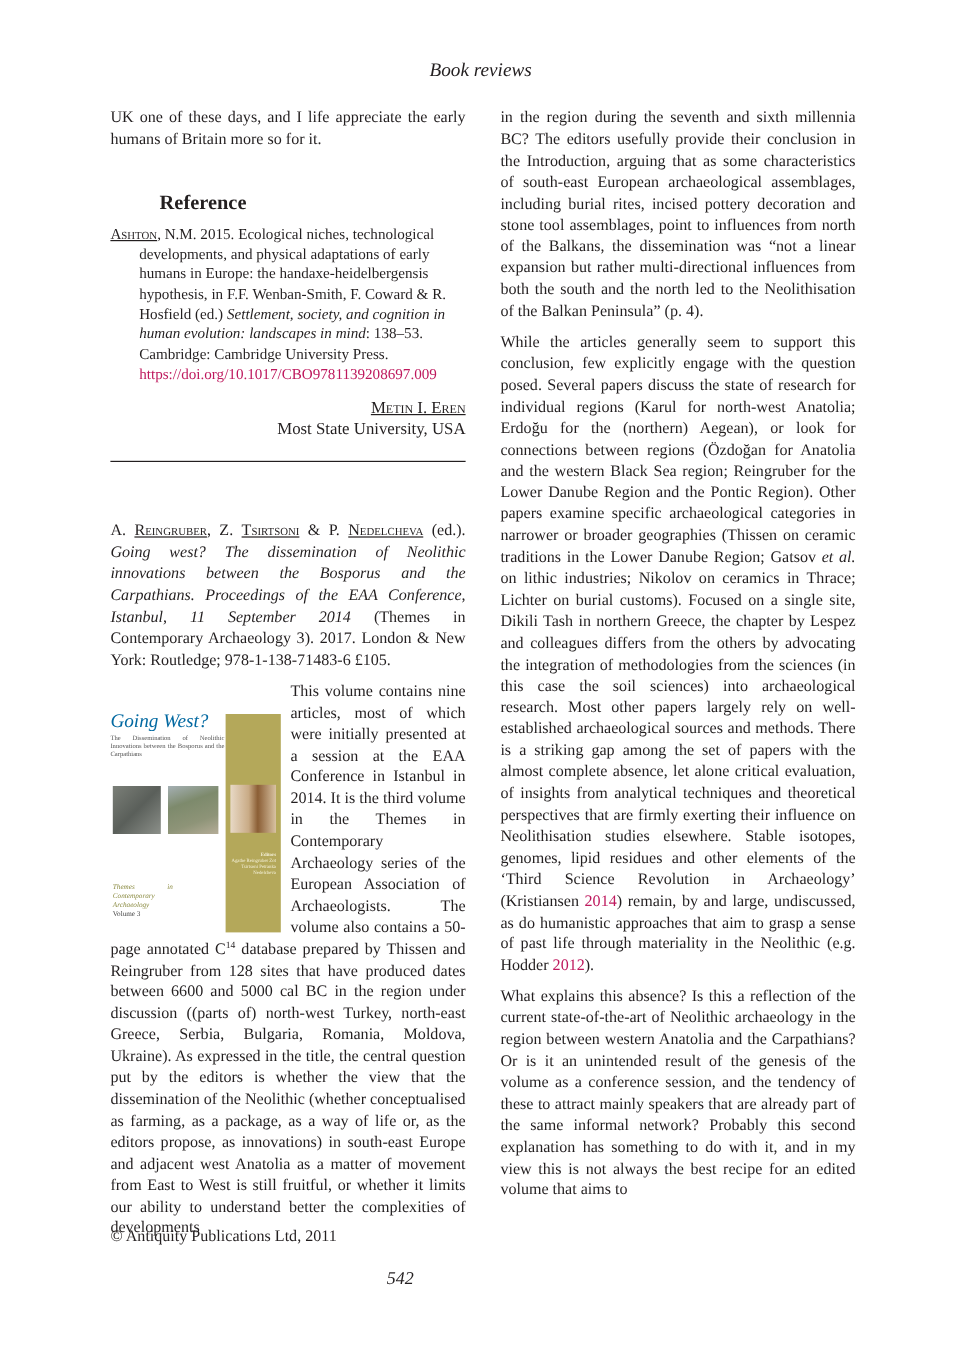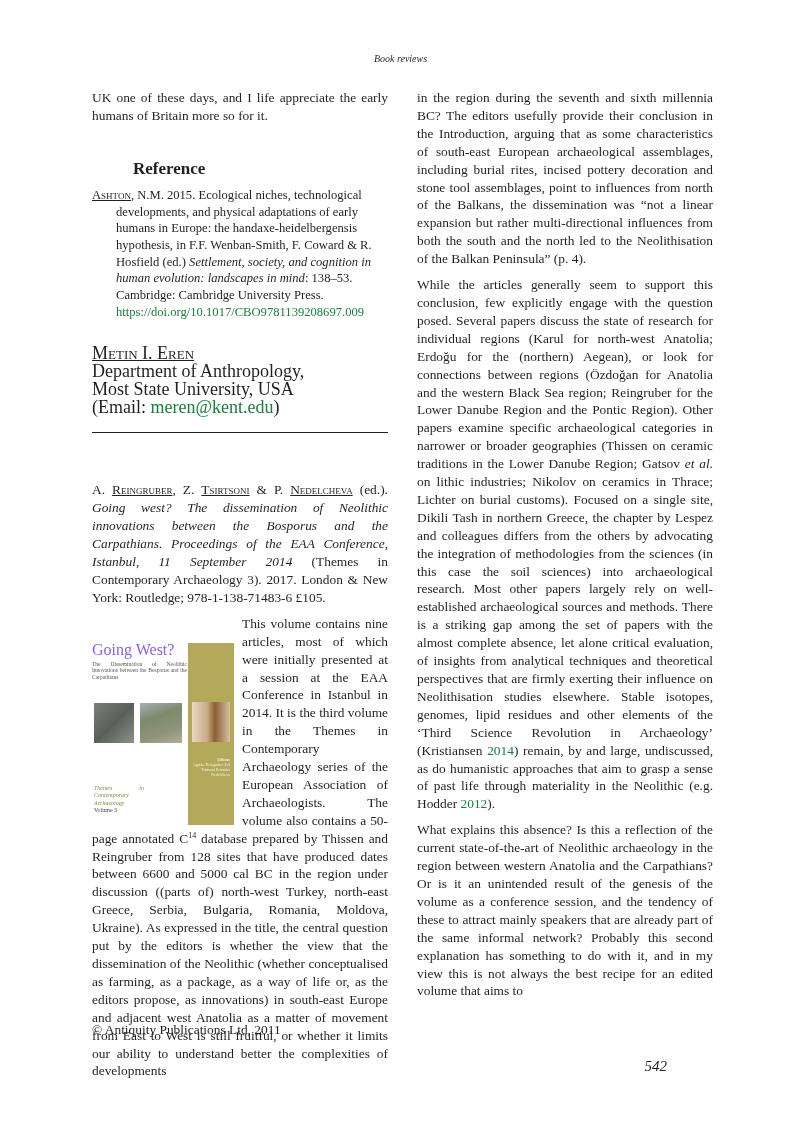--- a/index.html
+++ b/index.html
@@ -5,82 +5,80 @@
   html, body { margin: 0; padding: 0; background: #ffffff; }
   body {
     width: 801px; height: 1132px; position: relative; overflow: hidden;
     font-family: "Liberation Serif", "DejaVu Serif", serif;
     color: #231f20;
     font-size: 13.4px;
     line-height: 17.9px;
   }
   .running-head {
     position: absolute; top: 50px; left: 0; width: 801px;
-    text-align: center; font-style: italic; font-size: 10px;
+    text-align: center; font-style: italic; font-size: 16px;
   }
   .col { position: absolute; top: 89px; width: 296px; }
   .col-left { left: 92px; }
   .col-right { left: 417px; }
   p { margin: 0; text-align: justify; hyphens: manual; }
   .gap { margin-top: 8px; }
-  a, .lnk { color: #15803d; text-decoration: none; }
+  a, .lnk { color: #be185d; text-decoration: none; }
   .ref-heading {
     font-weight: bold; font-size: 17px; margin-top: 34px; margin-bottom: 8px;
     line-height: 20px;
     margin-left: 41px;
   }
   .ref-entry {
     font-size: 12.6px; line-height: 16.7px; padding-left: 24px; text-indent: -24px;
     text-align: left;
   }
   .sc { font-variant: small-caps; text-decoration: underline; }
-  .sig { margin-top: 24px; font-size: 18px; line-height: 18px; }
+  .sig { text-align: right; margin-top: 12px; font-size: 14px; line-height: 18px; }
   .hr { height: 1px; background: #231f20; margin: 16px 0 16px 0; }
   .review-head { text-align: justify; margin-top: 48px; }
   .float-cover {
     float: left; width: 140px; height: 190px; margin: 2px 10px 0 0; position: relative;
     background: #ffffff;
   }
   .cover-left { position: absolute; left: 0; top: 0; width: 95px; height: 190px; }
-  .cover-title { font-size: 16px; color: #8b5cf6; line-height: 18px; margin-top: 6px; }
+  .cover-title { font-size: 16px; color: #0369a1; line-height: 18px; margin-top: 6px; font-style: italic; }
   .cover-sub { font-size: 5.5px; line-height: 6.5px; color: #555; margin-top: 2px; }
   .cover-photo1 { position: absolute; left: 2px; top: 68px; width: 40px; height: 40px;
     background: linear-gradient(135deg,#7b7f78,#5a5f5a 50%,#8c908a); }
   .cover-photo2 { position: absolute; left: 48px; top: 68px; width: 42px; height: 40px;
     background: linear-gradient(160deg,#a5b0b4 0%,#7d8a6c 35%,#8e9478 70%,#b5ad98 100%); }
   .cover-series { position: absolute; left: 2px; top: 150px; font-size: 6px; font-style: italic;
     color: #8a8a40; line-height: 7.5px; }
   .cover-vol { font-style: normal; color: #444; }
   .cover-band { position: absolute; left: 96px; top: 8px; width: 46px; height: 182px; background: #b4a85a; }
   .cover-photo3 { position: absolute; left: 100px; top: 67px; width: 38px; height: 40px;
     background: linear-gradient(90deg,#e8d9c6 0%,#c9ab86 40%,#8b5e35 60%,#d8c2a2 100%); }
   .cover-editors { position: absolute; left: 98px; top: 122px; width: 40px; font-size: 4px;
     line-height: 5px; color: #f4f0d8; text-align: right; }
   .footer-copy { position: absolute; left: 92px; top: 1021px; font-size: 13.4px; }
-  .folio { position: absolute; top: 1058px; left: 0; width: 667px; text-align: right;
+  .folio { position: absolute; top: 1058px; left: 0; width: 667px; text-align: center;
     font-style: italic; font-size: 15px; }
   sup { font-size: 8px; line-height: 0; vertical-align: 5px; }
 </style>
 </head>
 <body>
 
 <div class="running-head">Book reviews</div>
 
 <div class="col col-left">
   <p>UK one of these days, and I life appreciate the early humans of Britain more so for it.</p>
 
   <div class="ref-heading">Reference</div>
 
   <p class="ref-entry"><span class="sc">Ashton</span><span>, N.M. 2015. Ecological niches, technological developments, and physical adaptations of early humans in Europe: the handaxe-heidelbergensis hypothesis, in F.F. Wenban-Smith, F. Coward &amp; R. Hosfield (ed.) </span><i>Settlement, society, and cognition in human evolution: landscapes in mind</i><span>: 138–53. Cambridge: Cambridge University Press. </span><a>https://doi.org/10.1017/CBO9781139208697.009</a></p>
 
   <div class="sig">
     <div class="sc">Metin I. Eren</div>
-    <div>Department of Anthropology,</div>
     <div>Most State University, USA</div>
-    <div><span>(Email: </span><a>meren@kent.edu</a><span>)</span></div>
   </div>
 
   <div class="hr"></div>
 
   <p class="review-head"><span>A. </span><span class="sc">Reingruber</span><span>, </span><span>Z. </span><span class="sc">Tsirtsoni</span><span> &amp; </span><span>P. </span><span class="sc">Nedelcheva</span><span> (ed.). </span><i>Going west? The dissemination of Neolithic innovations between the Bosporus and the Carpathians. Proceedings of the EAA Conference, Istanbul, 11 September 2014</i><span> (Themes in Contemporary Archaeology 3). 2017. London &amp; New York: Routledge; 978-1-138-71483-6 £105.</span></p>
 
   <p class="gap" style="position:relative;">
     <span class="float-cover" style="margin-top:20px;">
       <span class="cover-left">
         <span style="display:block;" class="cover-title">Going West?</span>

